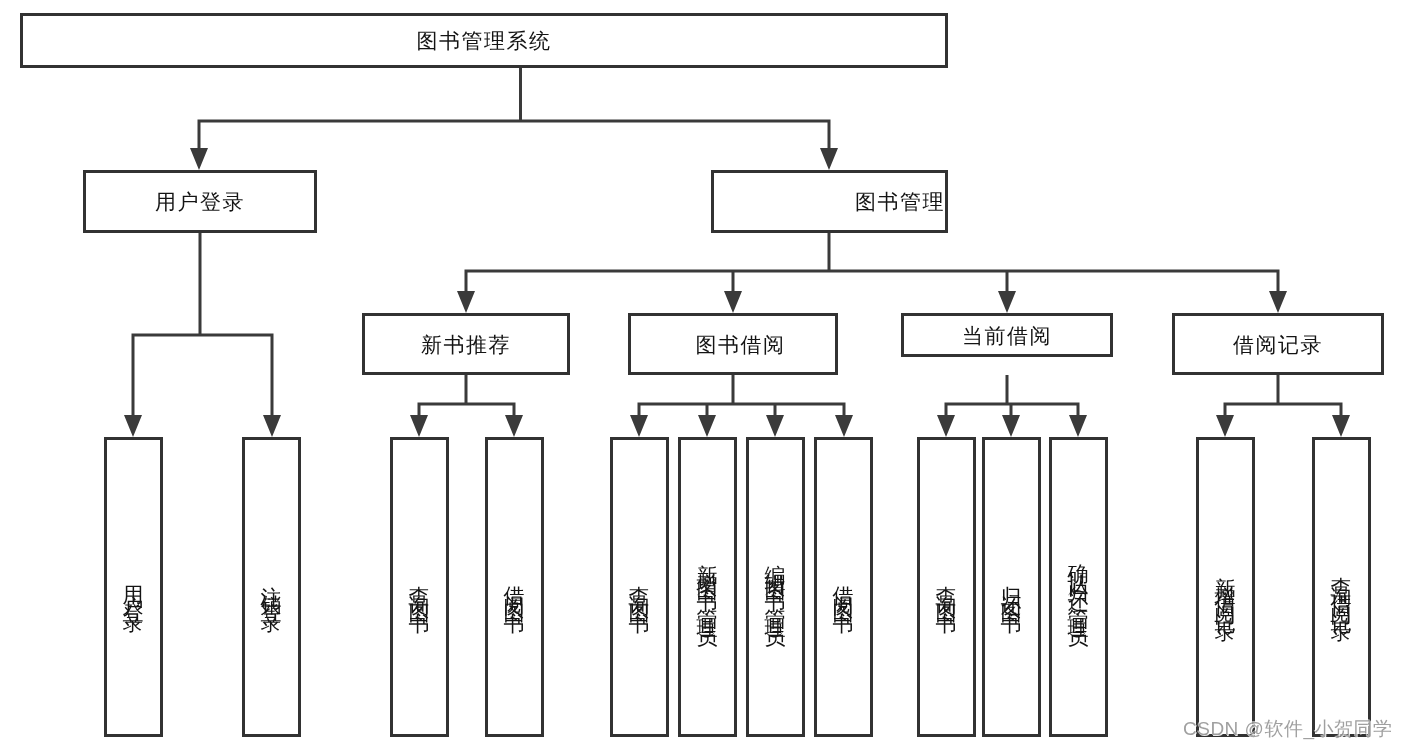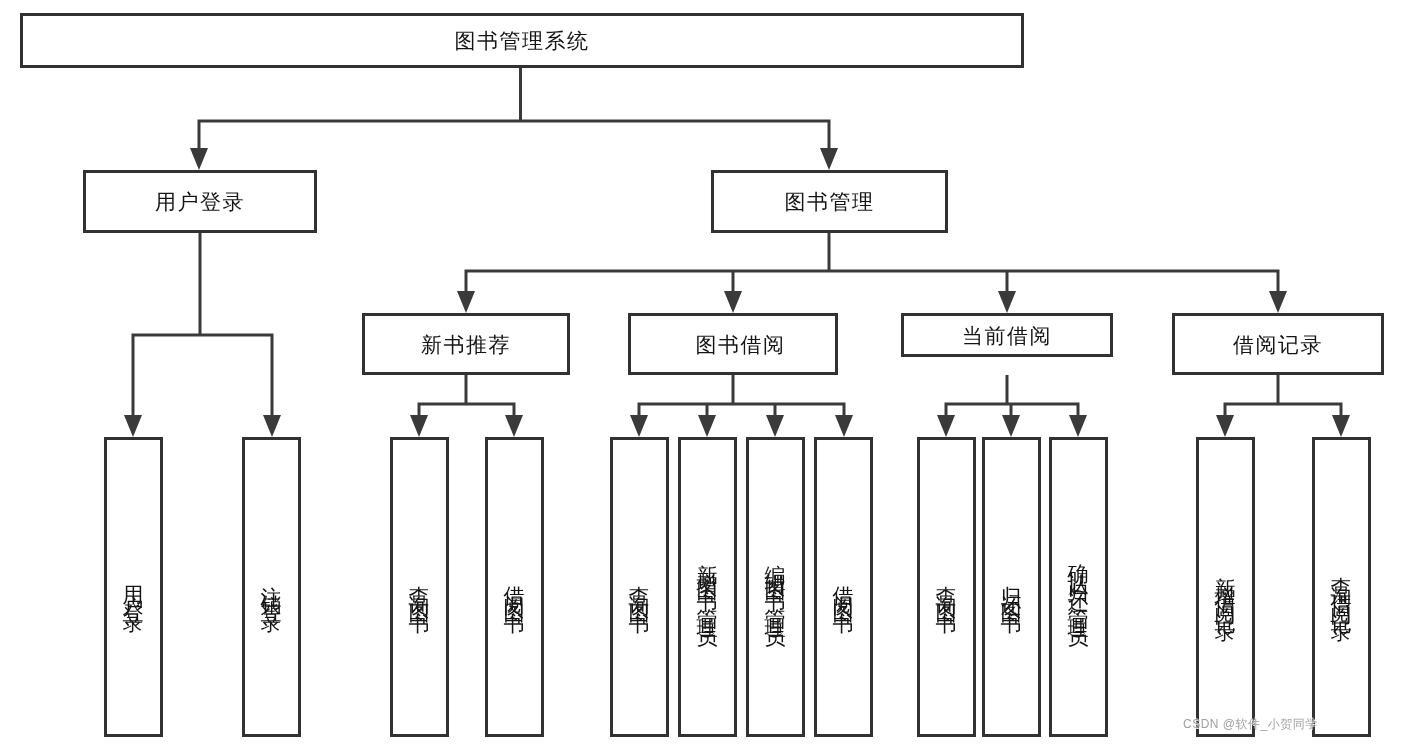--- a/index.html
+++ b/index.html
@@ -48,23 +48,23 @@
     width:59px;
     height:300px;
   }
   .node.v .label{
     writing-mode:vertical-rl;
     text-orientation:mixed;
     letter-spacing:9px;
     white-space:nowrap;
   }
   
-  .n-root{left:20px;top:13px;width:1004px;height:55px;}
+  .n-root{left:20px;top:13px;width:928px;height:55px;}
   .n-l2a{left:83px;top:170px;width:234px;height:63px;}
-  .n-l2b{left:711px;top:170px;width:237px;height:63px;}
+  .n-l2b{left:711px;top:170px;width:237px;height:63px;justify-content:flex-end;}
   .n-l3a{left:362px;top:313px;width:208px;height:62px;text-align:center;}
   .n-l3b{left:628px;top:313px;width:210px;height:62px;padding-left:15px;}
   .n-l3c{left:901px;top:313px;width:212px;height:44px;}
   .n-l3d{left:1172px;top:313px;width:212px;height:62px;}
   .n-v0{left:104px;}
   .n-v1{left:242px;}
   .n-v2{left:390px;}
   .n-v3{left:485px;}
   .n-v4{left:610px;}
   .n-v5{left:678px;}
@@ -73,21 +73,21 @@
   .n-v8{left:917px;}
   .n-v9{left:982px;}
   .n-v10{left:1049px;}
   .n-v11{left:1196px;}
   .n-v12{left:1312px;}
   .watermark{
     position:absolute;
     left:1183px;
     top:716px;
     width:222px;
-    font-size:12px;
+    font-size:19px;
     color:var(--watermark);
     letter-spacing:0.5px;
     text-shadow:1px 1px 0 rgba(255,255,255,0.9), -1px -1px 0 rgba(255,255,255,0.6);
     z-index:5;
     white-space:nowrap;
   }
 </style>
 </head>
 <body>
 

